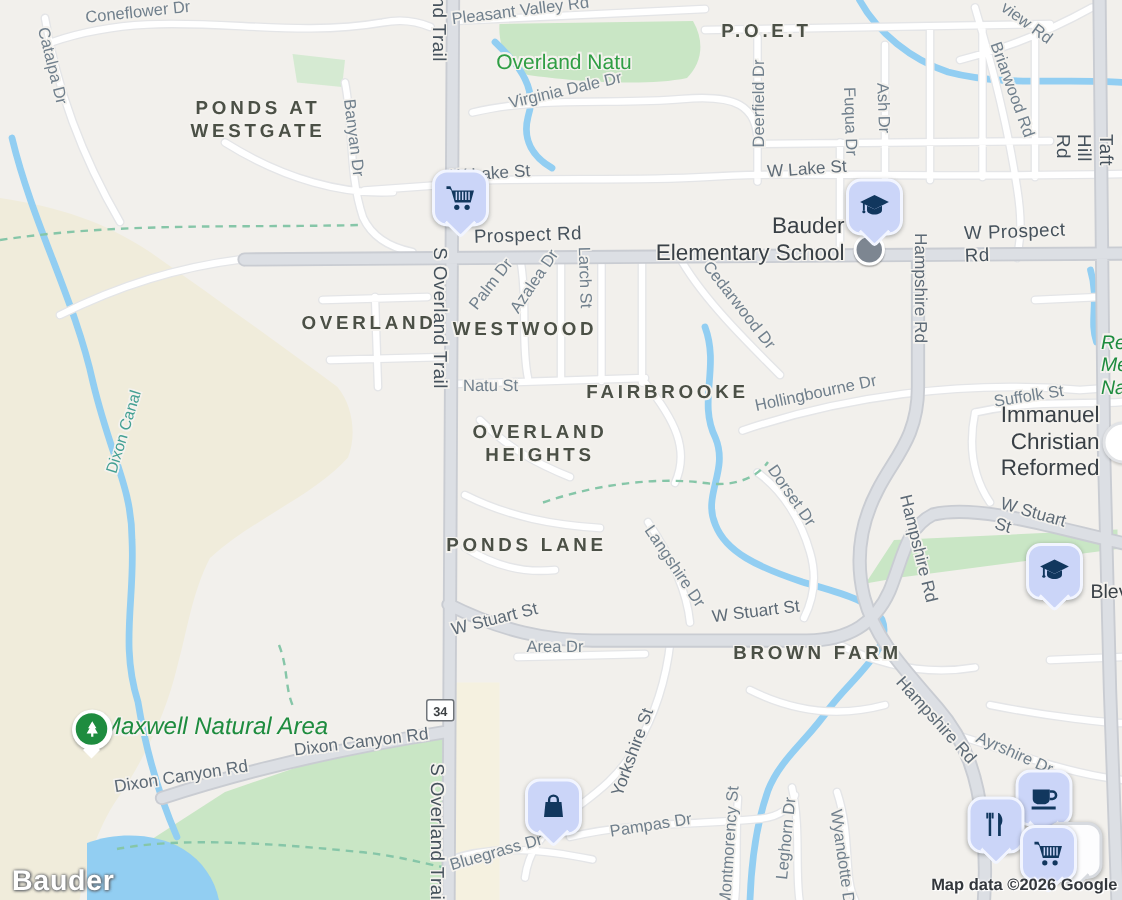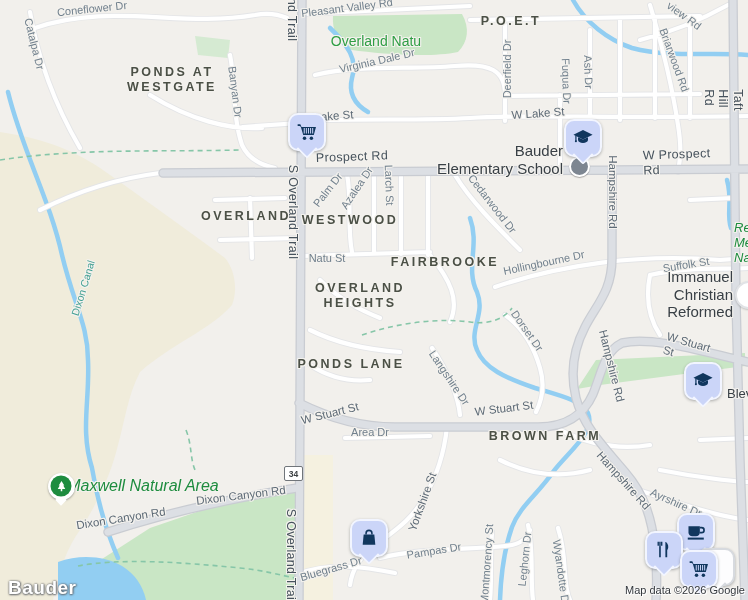--- a/index.html
+++ b/index.html
@@ -38,21 +38,21 @@
   .poic{position:absolute;border-radius:50%;z-index:3;cursor:pointer;}
   .poic.gray{width:17px;height:17px;background:#7d8691;border:2px solid #fff;box-shadow:0 1px 1px rgba(0,0,0,.3);}
   .poic.white{width:24px;height:24px;background:#fff;border:2px solid #e1e3e6;box-shadow:0 1px 2px rgba(0,0,0,.2);}
   #shield{position:absolute;left:284px;top:466px;width:17px;height:13px;background:#fff;
         border:1px solid #70757a;border-radius:2px;z-index:2;display:flex;align-items:center;
         justify-content:center;font-size:8.5px;font-weight:700;color:#3c4043;}
   #watermark{position:absolute;left:8px;top:577px;z-index:5;font-size:19px;font-weight:700;
         color:#fff;letter-spacing:.5px;
         text-shadow:0 0 2px rgba(95,99,104,.9),0 1px 2px rgba(95,99,104,.8),1px 0 2px rgba(95,99,104,.7);}
   #attrib{position:absolute;right:3px;top:584px;z-index:5;font-size:11px;color:#33373c;
-        text-shadow:0 0 2px #fff,0 0 2px #fff,1px 1px 0 #fff;}
+        text-shadow:0 0 2px #fff,0 0 2px #fff,1px 1px 0 #fff;font-weight:bold;}
 </style>
 </head>
 <body>
 
 <div id="map">
   <svg id="roadlayer" width="748" height="600" viewBox="0 0 748 600">
 
     <path d="M0,132 C40,138 70,148 100,168 C140,196 180,225 225,258 C235,270 238,290 232,305
              C210,330 170,345 140,372 C128,395 125,420 118,445 C112,470 100,500 80,530
              C68,546 58,572 53,600 L0,600 Z" fill="#f0ecdb"></path>

